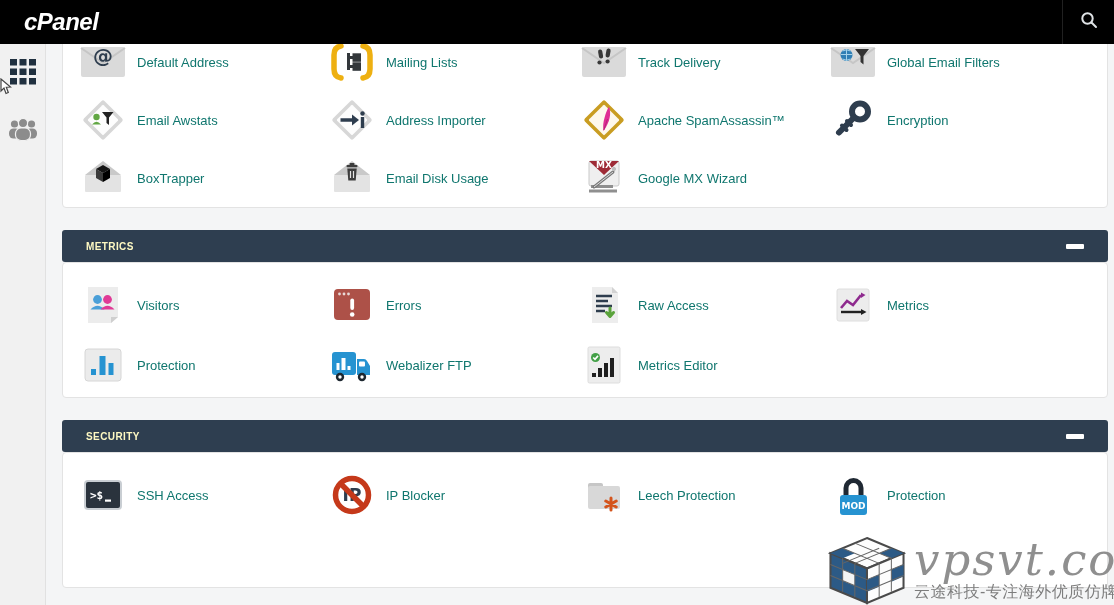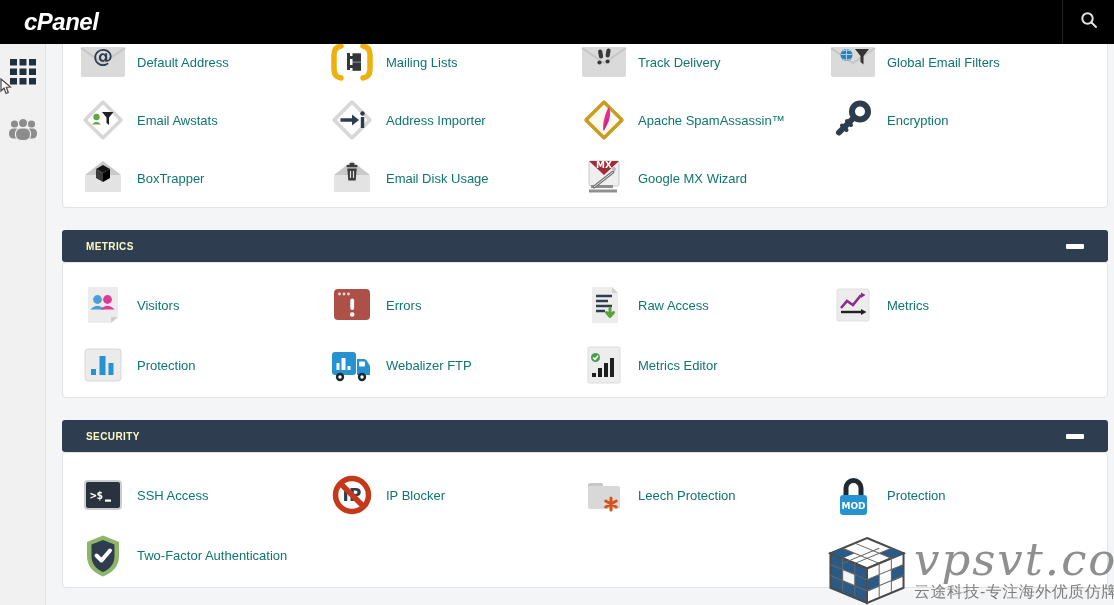--- a/index.html
+++ b/index.html
@@ -422,30 +422,20 @@
         <span class="icn">
           <svg width="48" height="48" viewBox="0 0 48 48">
               <path d="M17 24 v-7 a7.5 7.5 0 0 1 15 0 v7" stroke="#1f2833" stroke-width="5" fill="none"></path>
               <rect x="11" y="24" width="27" height="20" rx="3" fill="#2693d1"></rect>
               <text x="24.5" y="37.5" font-size="9" font-weight="bold" fill="#fff" text-anchor="middle" font-family="DejaVu Sans">MOD</text>
             </svg>
         </span>
         <a class="lbl">Protection</a>
       </div>
 
-      <div class="item">
-        <span class="icn">
-          <svg width="48" height="48" viewBox="0 0 48 48">
-              <path d="M24 4.5 L40 11 V25 C40 35.5 33 42 24 45.5 C15 42 8 35.5 8 25 V11 Z" fill="#8fb569"></path>
-              <path d="M24 9 L35.5 13.5 V25 C35.5 33 30.5 38.5 24 41 C17.5 38.5 12.5 33 12.5 25 V13.5 Z" fill="#2e3d4e"></path>
-              <path d="M17.5 24.5 L22.5 29.5 L31 19.5" stroke="#fff" stroke-width="4" fill="none" stroke-linecap="round" stroke-linejoin="round"></path>
-            </svg>
-        </span>
-        <a class="lbl">Two-Factor Authentication</a>
-      </div>
 
       <div class="item"></div>
     </div>
   </div>
 
 </div>
 
 <div class="watermark">
   <span>
     <svg width="90" height="69" viewBox="0 0 88 68">

